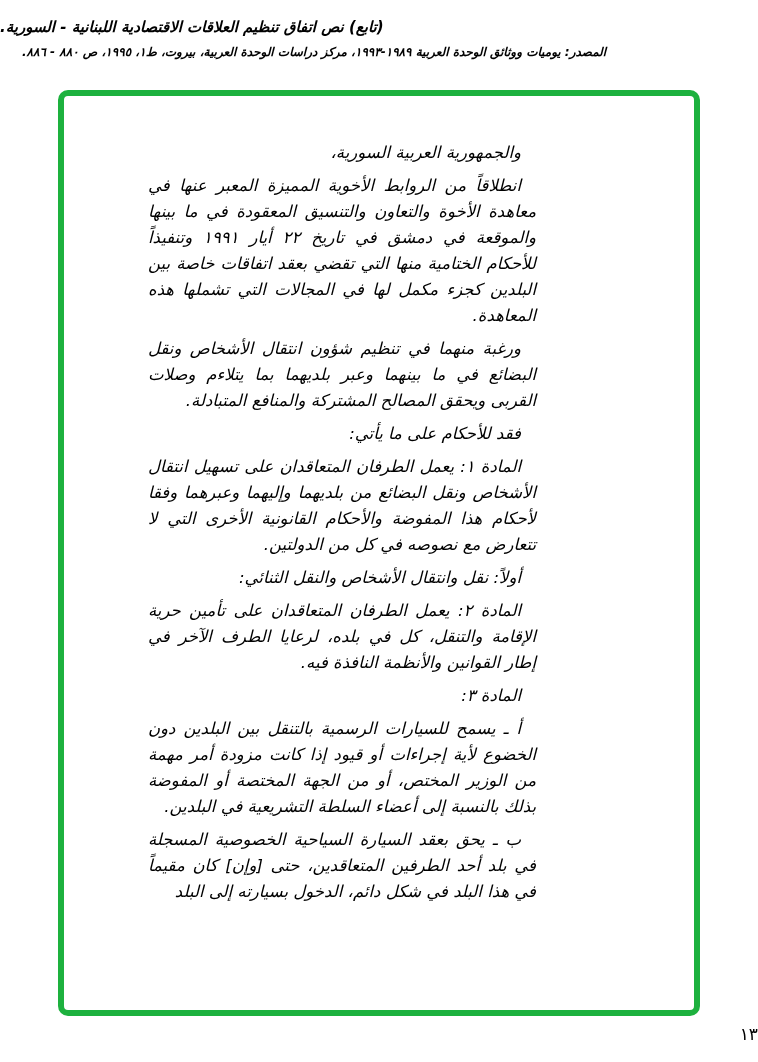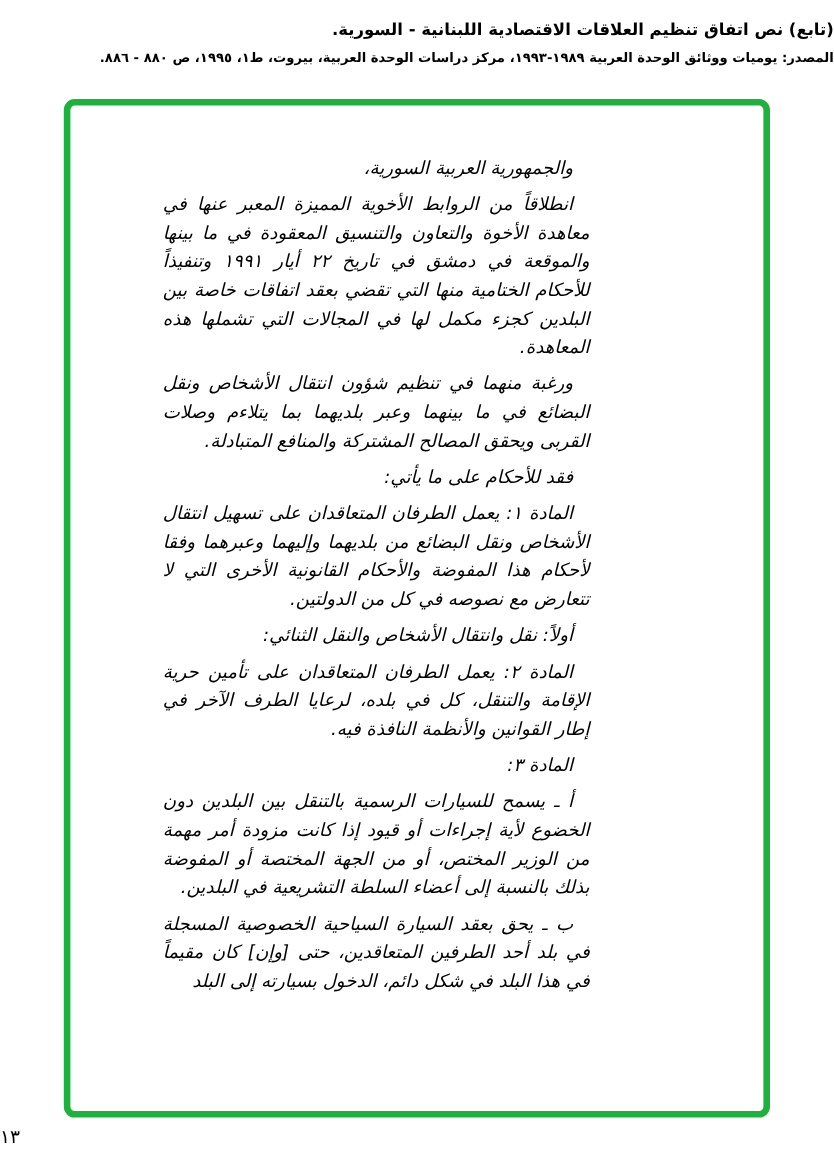--- a/index.html
+++ b/index.html
@@ -14,22 +14,23 @@
     height: 1062px;
     background: #ffffff;
     overflow: hidden;
   }
   .header {
     position: absolute;
     top: 18px;
     left: 0;
     width: 758px;
     direction: rtl;
-    text-align: right;
+    text-align: left;
     color: #000000;
+    font-style: italic;
   }
   .header-title {
     font-size: 15px;
     font-weight: bold;
     letter-spacing: 0.2px;
     margin: 0 0 9px 0;
   }
   .header-source {
     font-size: 12px;
     font-weight: bold;
@@ -61,21 +62,21 @@
   }
   .content p {
     margin: 0 0 7px 0;
     text-indent: 15px;
   }
   .page-number {
     position: absolute;
     top: 1024px;
     left: 0;
     width: 758px;
-    text-align: left;
+    text-align: right;
     font-size: 17px;
     color: #000000;
   }
 </style>
 </head>
 <body>
 
 <div class="page">
 
   <div class="header">

